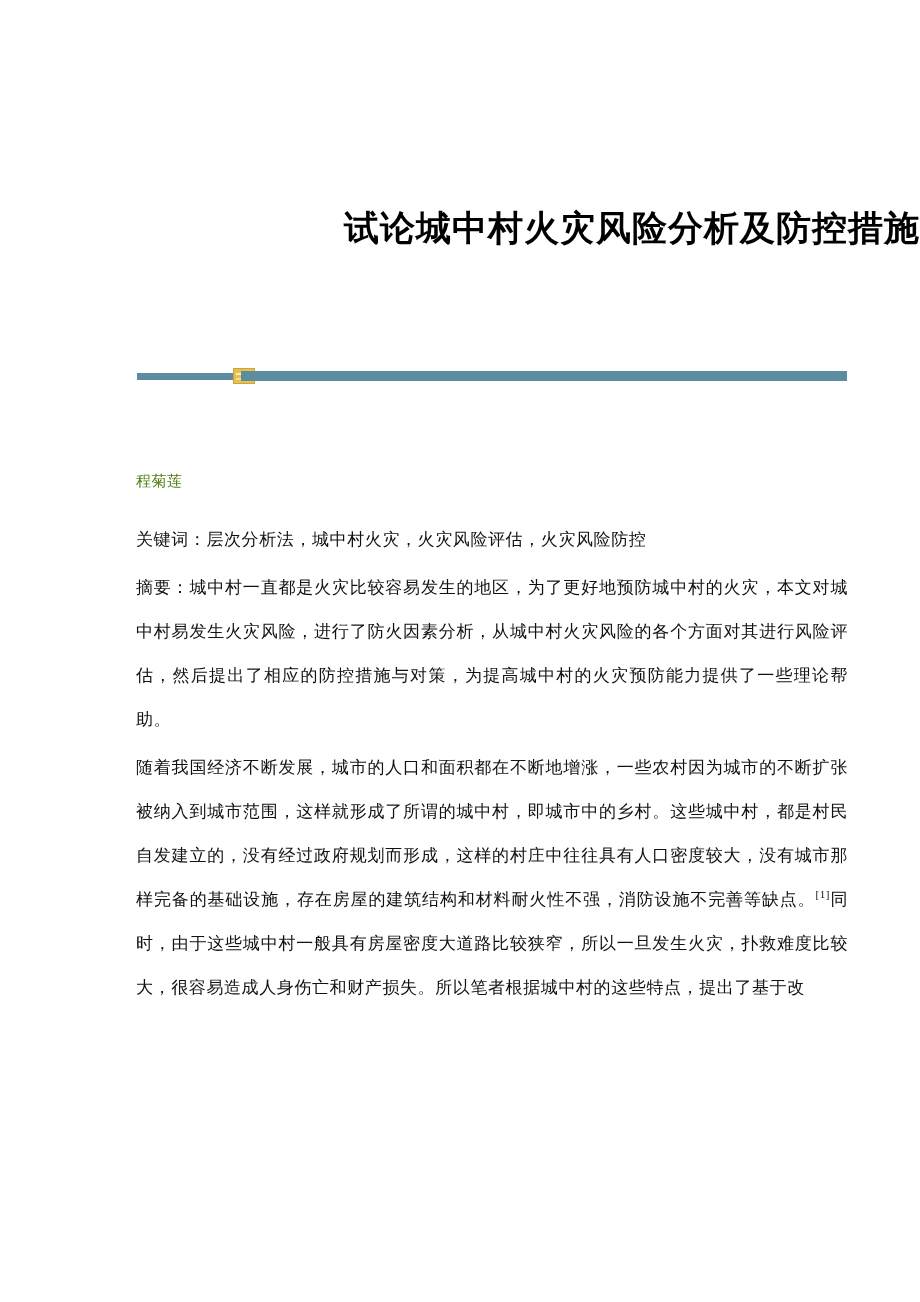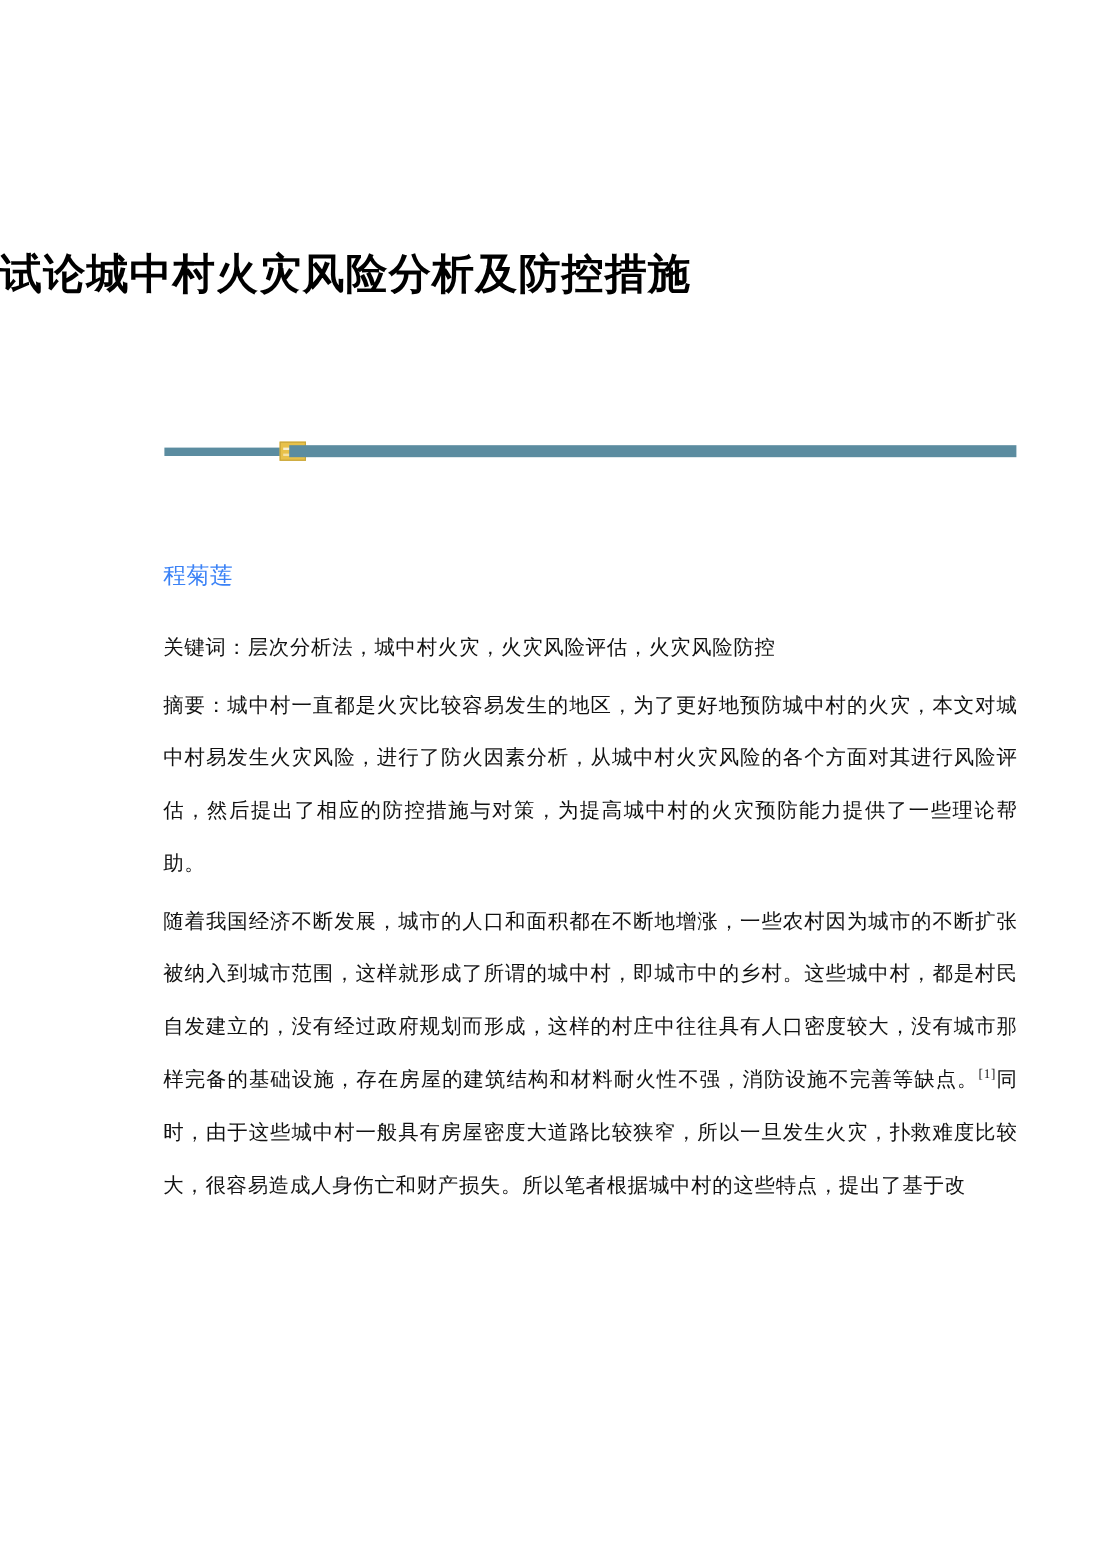--- a/index.html
+++ b/index.html
@@ -13,21 +13,21 @@
     height: 1302px;
     background: #ffffff;
     font-family: "Liberation Serif", "DejaVu Serif", serif;
     overflow: hidden;
   }
   .title {
     position: absolute;
     left: 0;
     right: 0;
     top: 205px;
-    text-align: left;
+    text-align: right;
     font-family: "DejaVu Sans", "Liberation Sans", sans-serif;
     font-size: 35px;
     font-weight: bold;
     color: #000000;
     letter-spacing: 1px;
   }
   .divider {
     position: absolute;
     left: 137px;
     top: 368px;
@@ -80,22 +80,22 @@
     background: #ffffff;
     opacity: 0.5;
   }
   .content {
     position: absolute;
     left: 136px;
     top: 468px;
     width: 712px;
   }
   .author {
-    font-size: 19px;
-    color: #3b82f6;
+    font-size: 15px;
+    color: #4d7c0f;
     line-height: 26px;
     margin-bottom: 24px;
     letter-spacing: 0.5px;
   }
   p.para {
     font-size: 17px;
     color: #111111;
     line-height: 44px;
     margin: 0 0 4px 0;
     text-align: justify;

